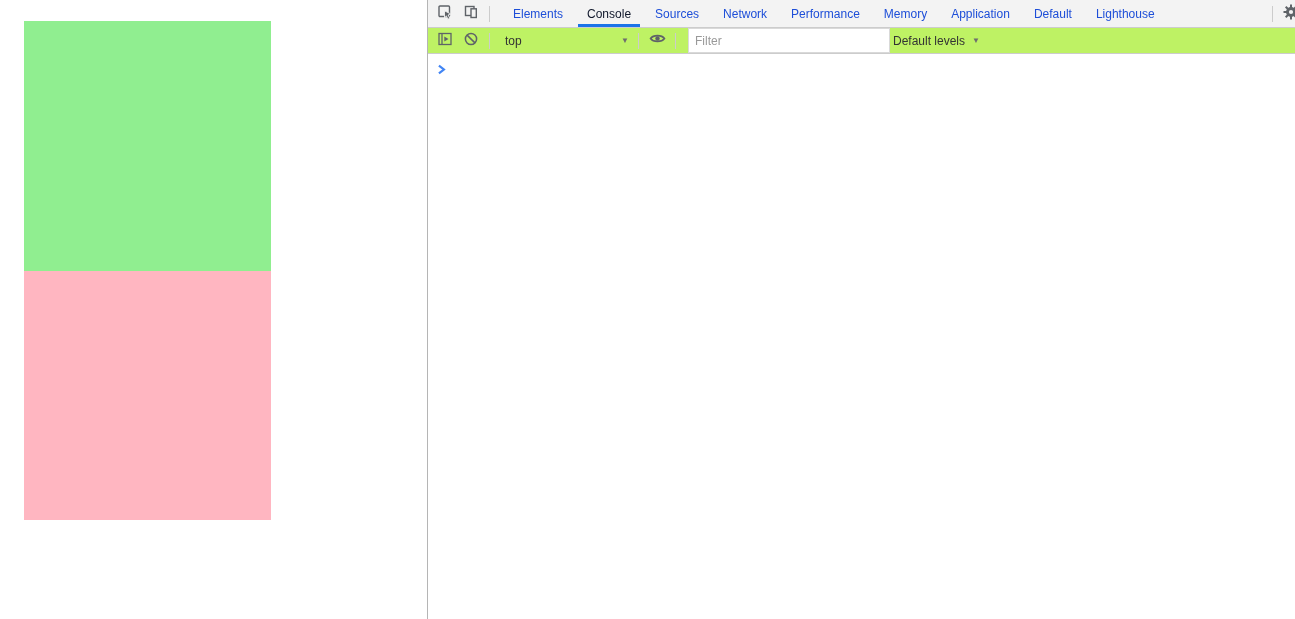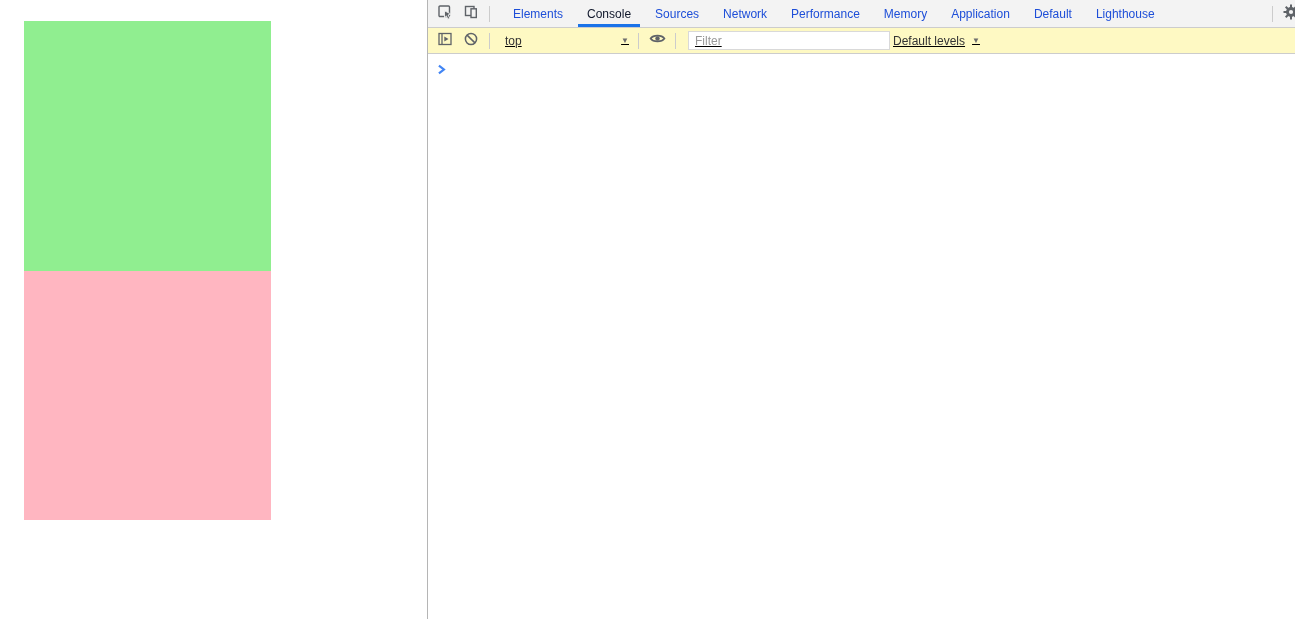--- a/index.html
+++ b/index.html
@@ -50,36 +50,35 @@
     border-bottom: 3px solid transparent;
     border-top: 3px solid transparent;
     cursor: pointer; white-space: nowrap;
   }
   .tab.active { color: #0f172a; border-bottom-color: #1a73e8; }
   .tabbar-spacer { flex: 1 1 auto; }
   .gear-btn { margin-right: -9px; }
 
   .console-toolbar {
     height: 26px; flex: 0 0 26px;
-    background: #fef9c3;
+    background: #bef264;
     border-bottom: 1px solid #ccc;
     display: flex; align-items: center;
     overflow: hidden;
-    text-decoration: underline;
   }
   .console-toolbar .icon-btn:first-child { margin-left: 4px; }
   .ctx-select {
     display: flex; align-items: center; justify-content: space-between;
     width: 132px; margin-left: 6px; height: 100%;
     font-size: 12px; color: #333; cursor: pointer;
   }
   .ctx-select .ctx-label { padding-left: 4px; }
   .dd-arrow { font-size: 8px; color: #6e6e6e; padding-right: 4px; }
   .filter-input {
-    width: 202px; height: 19px;
+    width: 202px; height: 25px;
     margin-left: 7px;
     border: 1px solid #d9d9d9;
     background: #fff;
     font-family: "Liberation Sans", sans-serif;
     font-size: 12px; color: #333;
     padding: 0 6px;
     outline: none;
   }
   .filter-input::placeholder { color: #999; }
   .levels {

